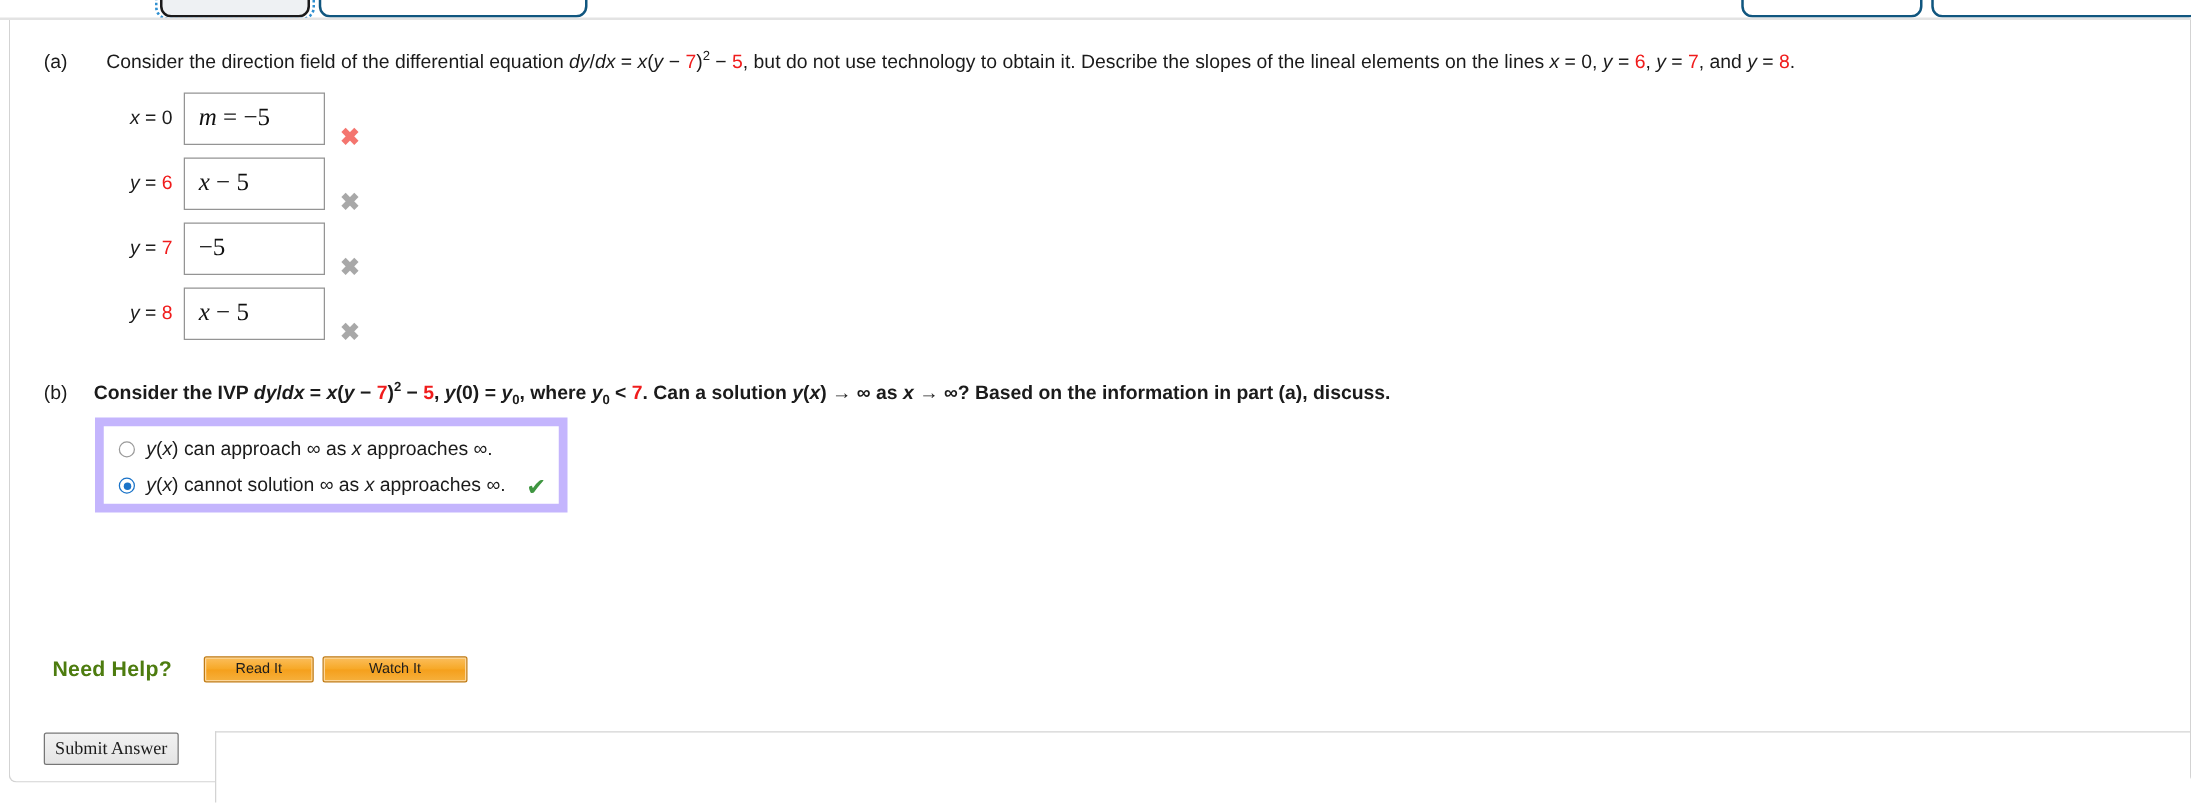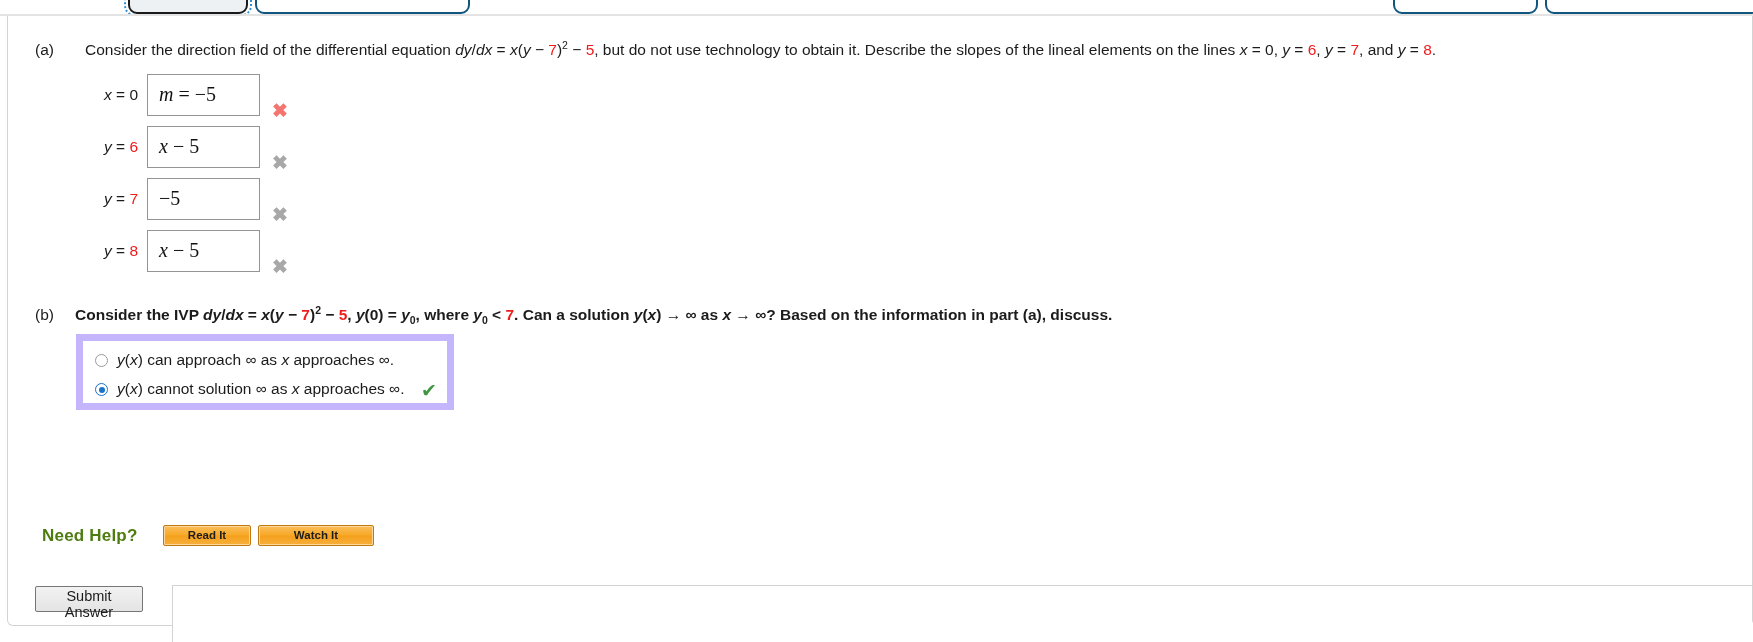--- a/index.html
+++ b/index.html
@@ -210,40 +210,40 @@
   .help-btn {
     position: absolute;
     top: 509px;
     height: 21px;
     border: 1px solid #c07a12;
     border-radius: 2px;
     background: linear-gradient(to bottom, #fbbe5c 0%, #f7a928 48%, #f5a01c 52%, #f6b03d 100%);
     box-shadow: inset 0 0 0 1px #fdd79a;
     box-sizing: border-box;
     font-size: 11.5px;
-    font-weight: bold;
+    font-weight: normal;
     color: #1d1d1d;
     text-align: center;
     line-height: 19px;
     cursor: pointer;
   }
   #btn-read-it  { left: 155px; width: 88px; }
   #btn-watch-it { left: 250px; width: 116px; }
 
   
   #submit-answer {
     position: absolute;
     left: 27px;
     top: 570px;
     width: 108px;
     height: 26px;
     border: 1px solid #767676;
     border-radius: 2px;
     background: linear-gradient(to bottom, #f2f2f2, #e4e4e4);
-    font-family: Liberation Sans, sans-serif;
+    font-family: Liberation Serif, serif;
     font-size: 14.5px;
     color: #1b1b1b;
     cursor: pointer;
     box-sizing: border-box;
   }
   #answer-tray {
     position: absolute;
     left: 164px;
     top: 569px;
     width: 1580px;

